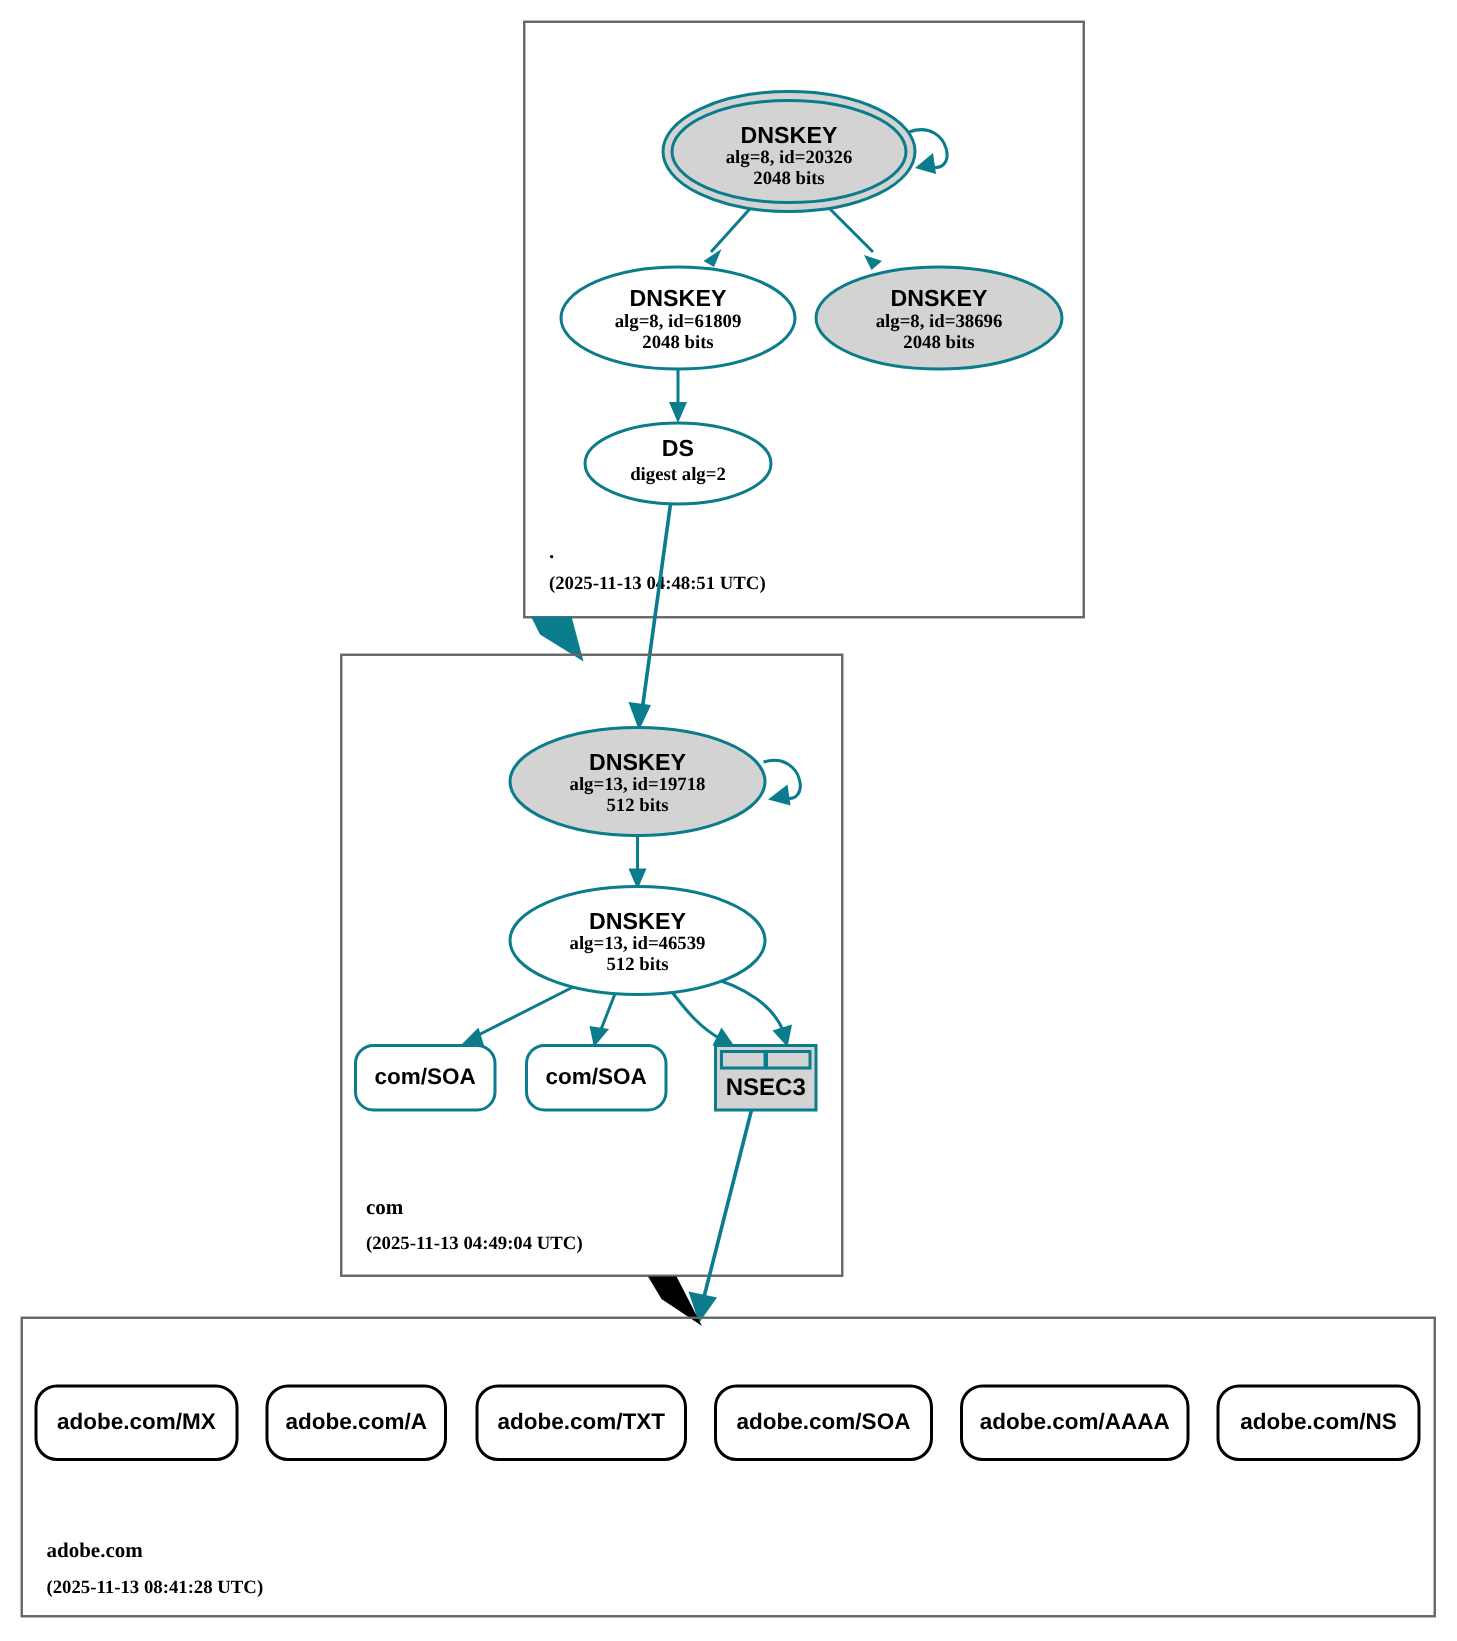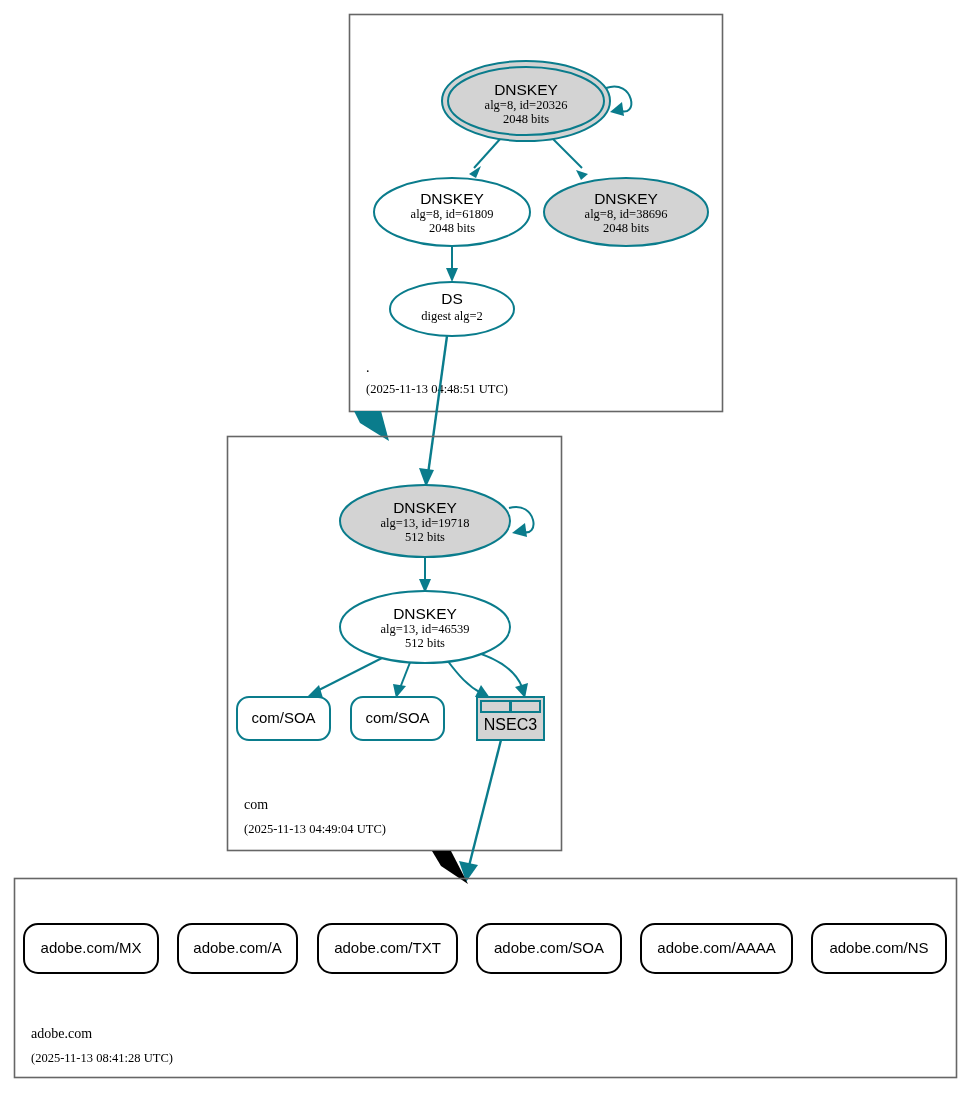--- a/index.html
+++ b/index.html
@@ -10,20 +10,21 @@
   body {
     width: 971px;
     height: 1094px;
     font-family: "Liberation Sans", sans-serif;
     overflow: hidden;
   }
   #dnsviz-root {
     position: relative;
     width: 971px;
     height: 1094px;
+    font-weight: bold;
   }
   svg.diagram {
     display: block;
     width: 971px;
     height: 1094px;
   }
   .zone-box {
     fill: none;
     stroke: #666666;
     stroke-width: 1.6;

